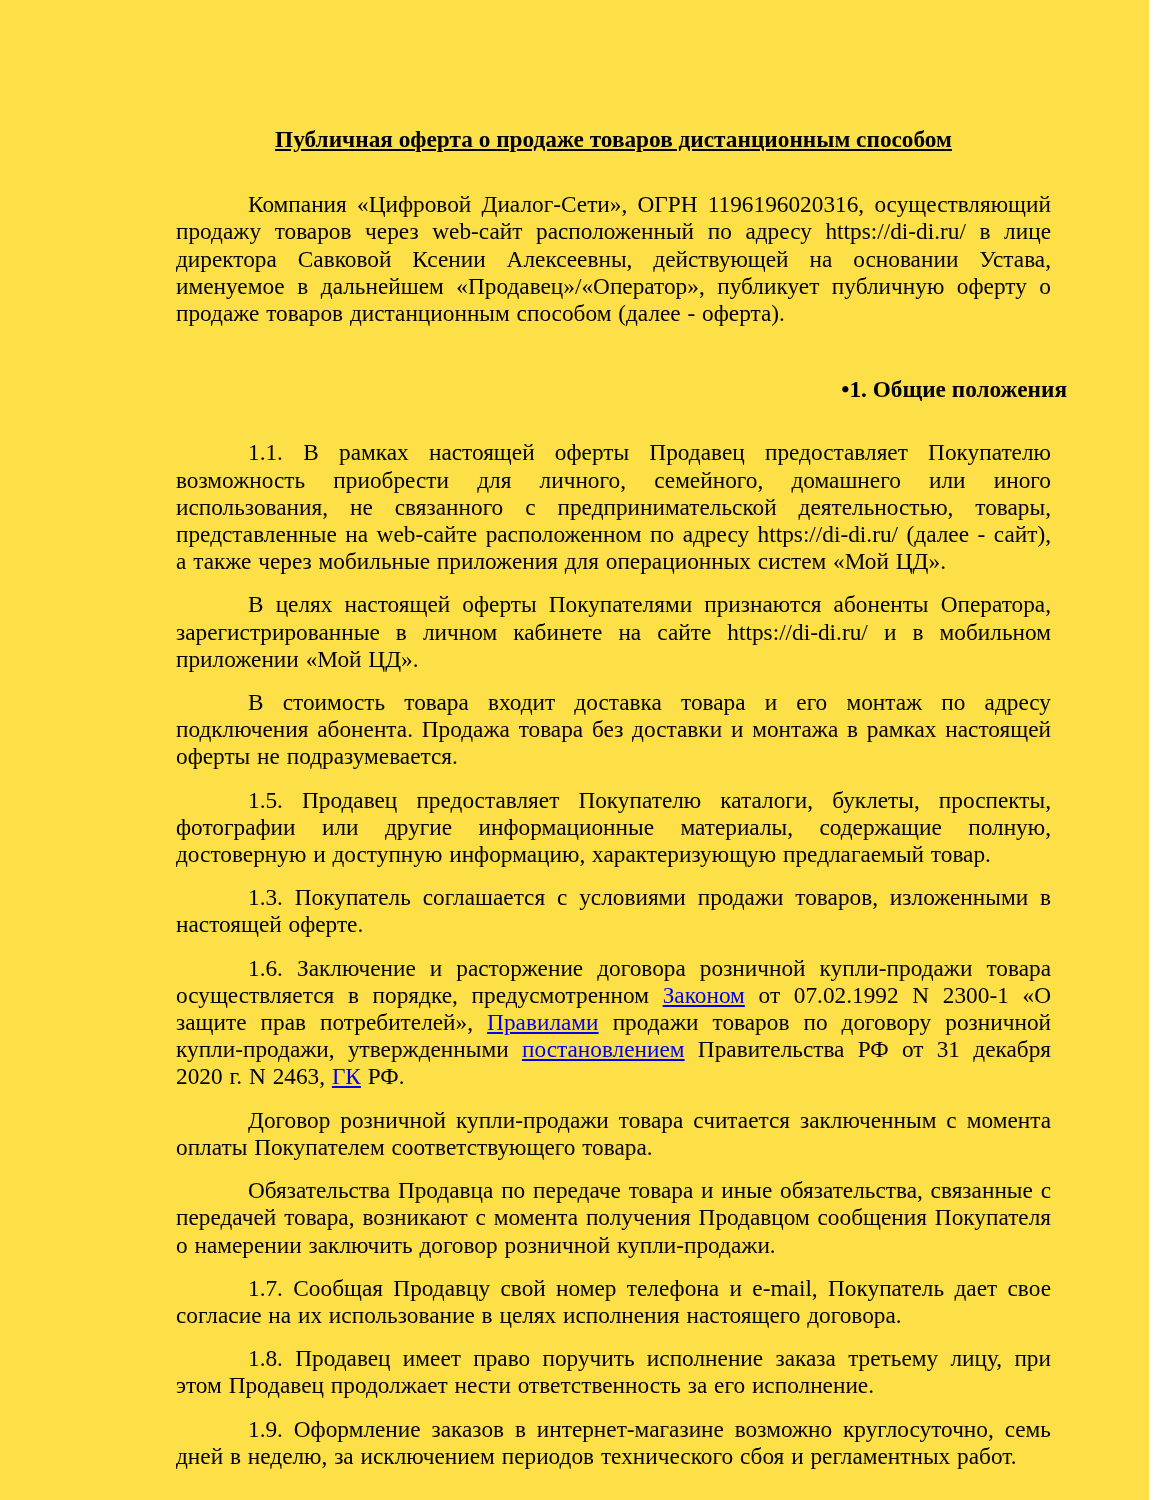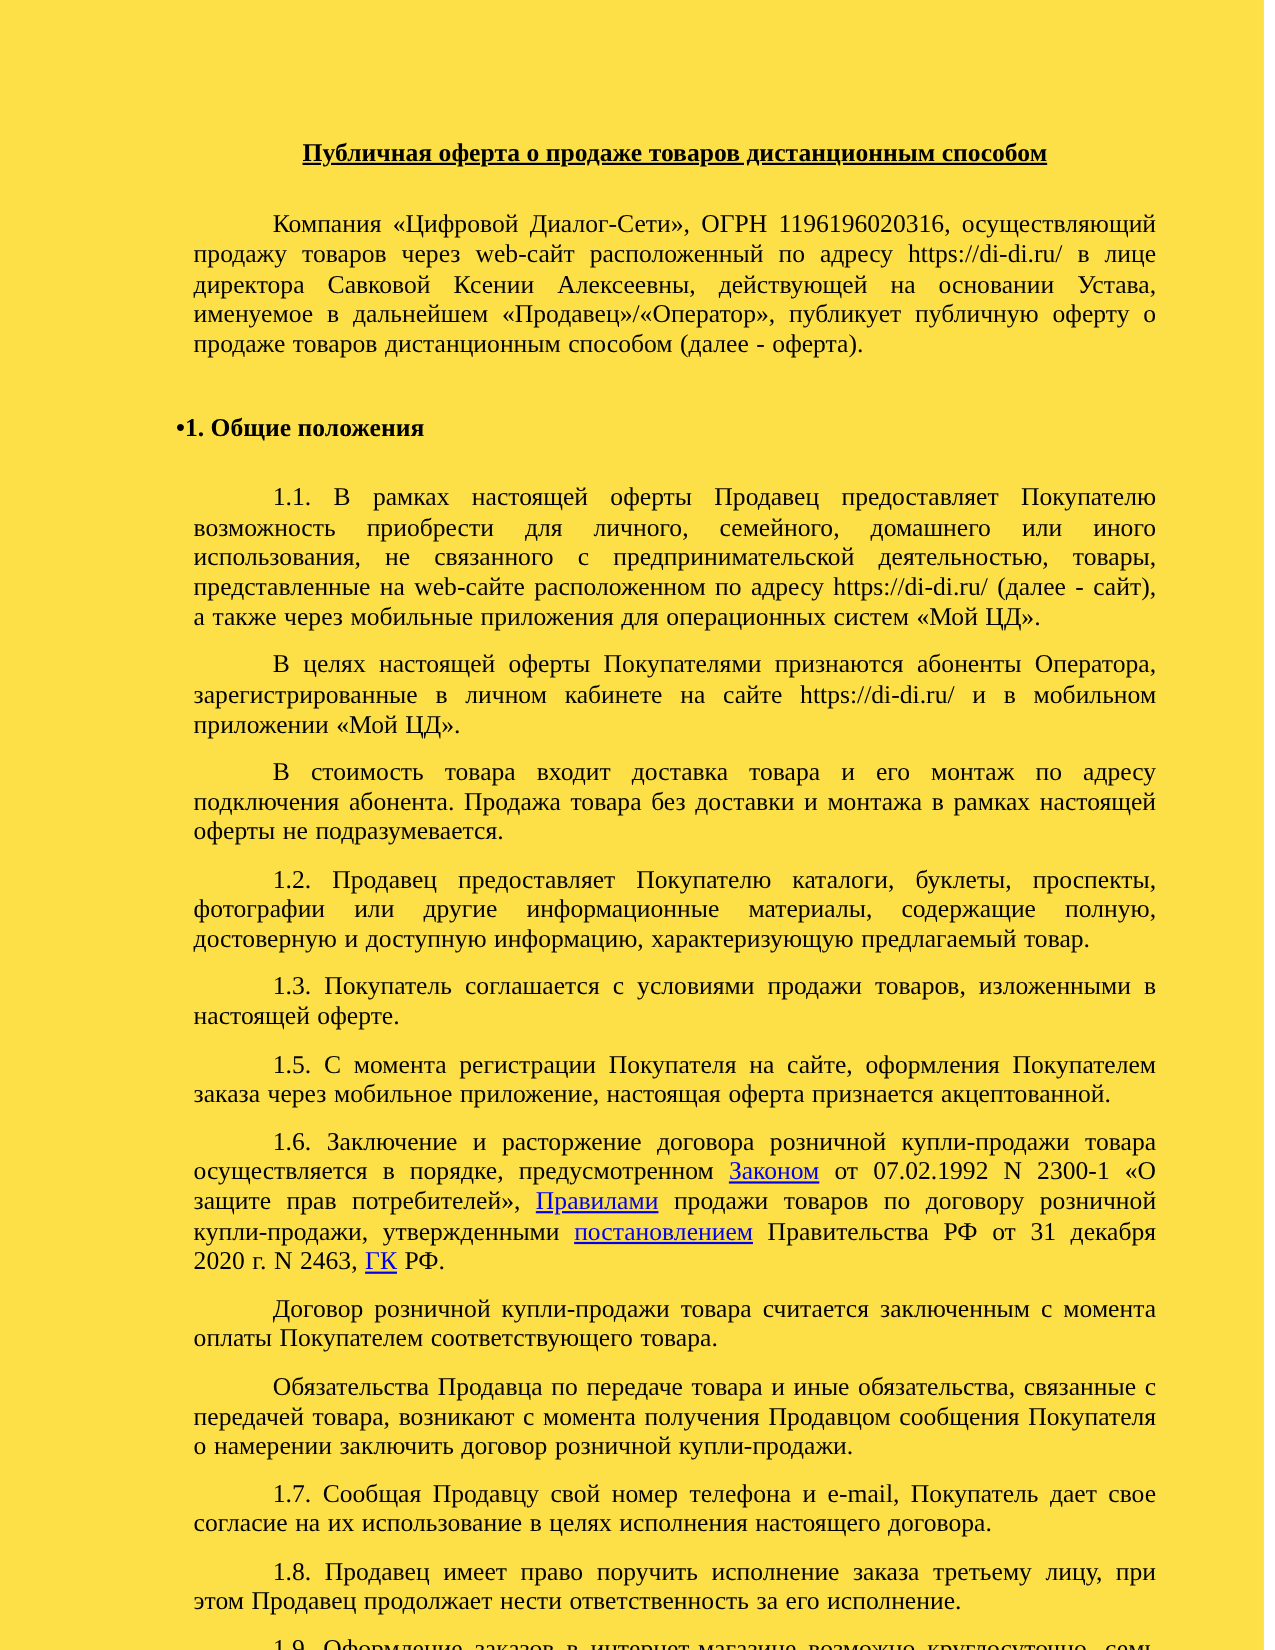--- a/index.html
+++ b/index.html
@@ -32,21 +32,21 @@
     line-height: 27.2px;
     text-align: justify;
     text-indent: 72px;
     word-spacing: 1px;
   }
   .section-heading {
     margin: 49px 0 36px 0;
     font-size: 23.3px;
     line-height: 27.2px;
     font-weight: bold;
-    text-align: left;
+    text-align: right;
   }
   a.doc-link {
     color: #0000EE;
     text-decoration: underline;
     cursor: pointer;
   }
 </style>
 </head>
 <body>
 
@@ -56,23 +56,22 @@
   <div id="intro-container">
       <p class="para">Компания «Цифровой Диалог-Сети», ОГРН 1196196020316, осуществляющий продажу товаров через web-сайт расположенный по адресу https://di-di.ru/ в лице директора Савковой Ксении Алексеевны, действующей на основании Устава, именуемое в дальнейшем «Продавец»/«Оператор», публикует публичную оферту о продаже товаров дистанционным способом (далее - оферта).</p>
     </div>
 
   <h2 class="section-heading"><span>•</span><span>1. Общие положения</span></h2>
 
   <div id="section-container">
       <p class="para">1.1. В рамках настоящей оферты Продавец предоставляет Покупателю возможность приобрести для личного, семейного, домашнего или иного использования, не связанного с предпринимательской деятельностью, товары, представленные на web-сайте расположенном по адресу https://di-di.ru/  (далее - сайт), а также через мобильные приложения для операционных систем «Мой ЦД».</p>
       <p class="para">В целях настоящей оферты Покупателями признаются абоненты Оператора, зарегистрированные в личном кабинете на сайте https://di-di.ru/ и в мобильном приложении «Мой ЦД».</p>
       <p class="para">В стоимость товара входит доставка товара и его монтаж по адресу подключения абонента. Продажа товара без доставки и монтажа в рамках настоящей оферты не подразумевается.</p>
-      <p class="para">1.2. Продавец предоставляет Покупателю каталоги, буклеты, проспекты, фотографии или другие информационные материалы, содержащие полную, достоверную и доступную информацию, характеризующую предлагаемый товар.</p>
+      <p class="para">1.5. Продавец предоставляет Покупателю каталоги, буклеты, проспекты, фотографии или другие информационные материалы, содержащие полную, достоверную и доступную информацию, характеризующую предлагаемый товар.</p>
       <p class="para">1.3. Покупатель соглашается с условиями продажи товаров, изложенными в настоящей оферте.</p>
-      <p class="para">1.5. С момента регистрации Покупателя на сайте, оформления Покупателем заказа через мобильное приложение, настоящая оферта признается акцептованной.</p>
       <p class="para">1.6. Заключение и расторжение договора розничной купли-продажи товара осуществляется в порядке, предусмотренном <a class="doc-link" href="#">Законом</a> от 07.02.1992 N 2300-1 «О защите прав потребителей», <a class="doc-link" href="#">Правилами</a> продажи товаров по договору розничной купли-продажи, утвержденными <a class="doc-link" href="#">постановлением</a> Правительства РФ от 31 декабря 2020 г. N 2463, <a class="doc-link" href="#">ГК</a> РФ.</p>
       <p class="para">Договор розничной купли-продажи товара считается заключенным с момента оплаты Покупателем соответствующего товара.</p>
       <p class="para">Обязательства Продавца по передаче товара и иные обязательства, связанные с передачей товара, возникают с момента получения Продавцом сообщения Покупателя о намерении заключить договор розничной купли-продажи.</p>
       <p class="para">1.7. Сообщая Продавцу свой номер телефона и e-mail, Покупатель дает свое согласие на их использование в целях исполнения настоящего договора.</p>
       <p class="para">1.8. Продавец имеет право поручить исполнение заказа третьему лицу, при этом Продавец продолжает нести ответственность за его исполнение.</p>
       <p class="para">1.9. Оформление заказов в интернет-магазине возможно круглосуточно, семь дней в неделю, за исключением периодов технического сбоя и регламентных работ.</p>
     </div>
 </div>
 
 </body></html>

